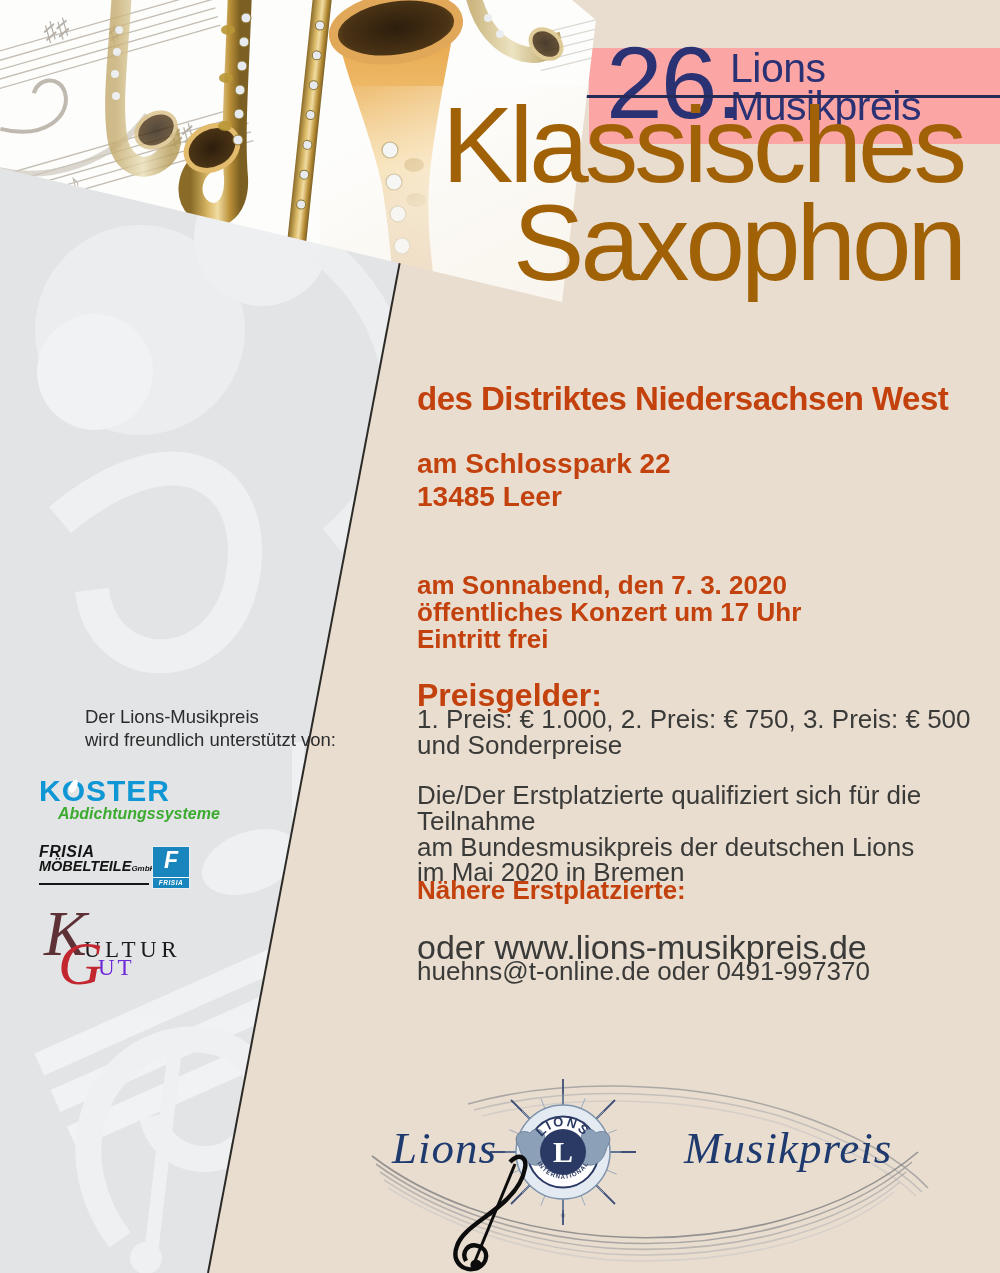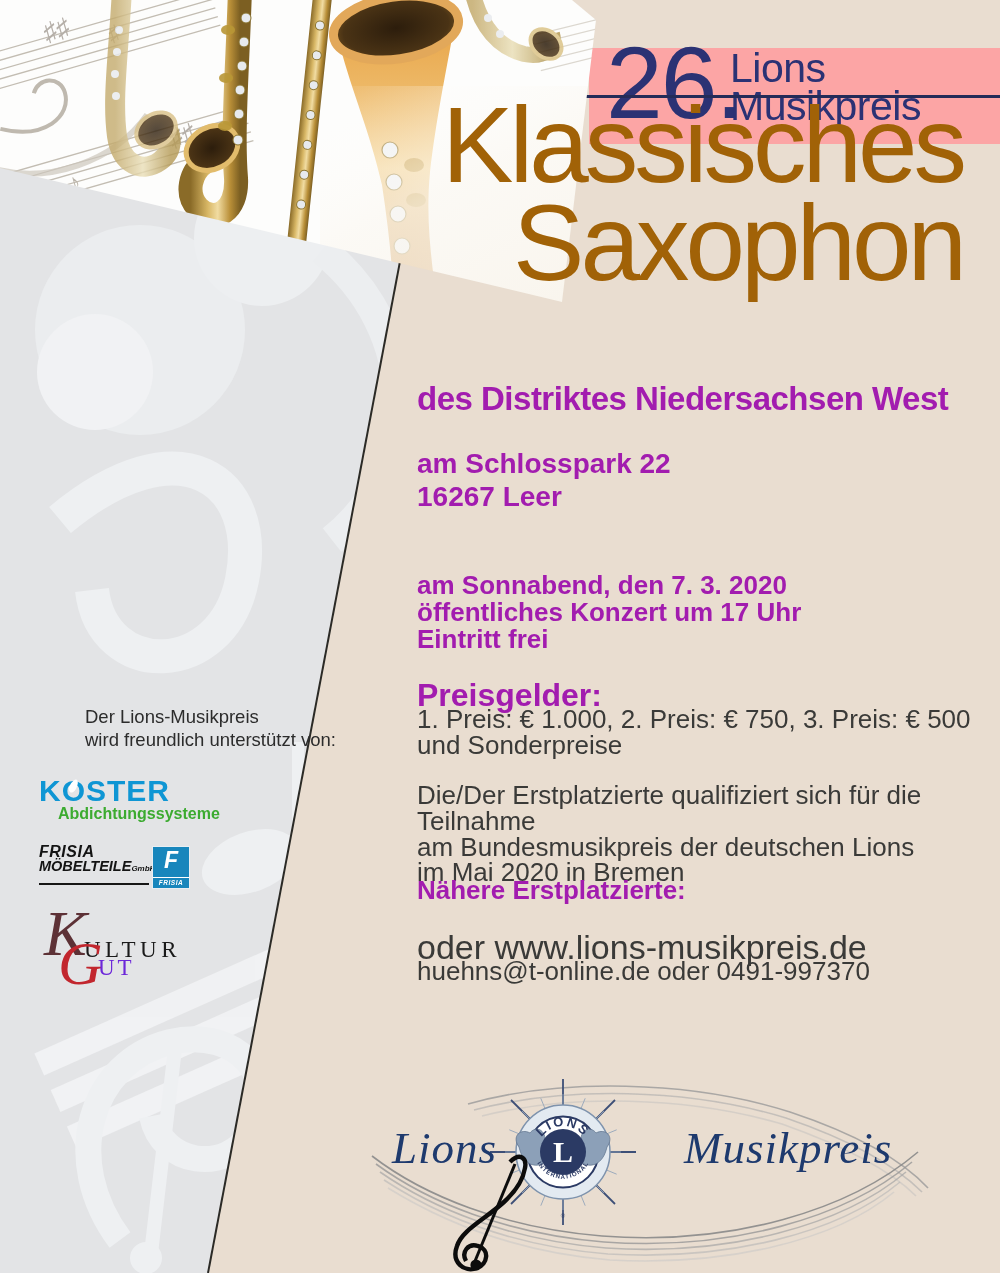--- a/index.html
+++ b/index.html
@@ -26,41 +26,41 @@
   
   .photo{left:0;top:0;width:660px;height:330px;background:#fdfdfc;
     clip-path:polygon(0 0,572px 0,596px 20px,562px 302px,0 168px);z-index:4;
     filter:drop-shadow(2px 4px 5px rgba(60,55,45,.35));}
 
   
   .title{right:37px;top:96px;text-align:right;color:#a16207;z-index:5;
     font-size:107px;line-height:98px;font-weight:300;letter-spacing:-4px;}
 
   
-  .tx{left:417px;color:#a21caf;z-index:5;}
+  .tx{left:417px;color:#c2410c;z-index:5;}
   .subtitle{top:380px;font-size:33px;font-weight:700;letter-spacing:-0.5px;}
   .venue{top:448px;font-size:28px;font-weight:700;line-height:32.5px;}
   .event{top:572px;font-size:26px;font-weight:700;line-height:26.8px;}
   .prizes-h{top:677px;font-size:32px;font-weight:700;}
   .light{color:#3a3a38;font-weight:400;}
   .prize1{top:704px;font-size:26px;}
   .prize2{top:730px;font-size:26px;}
   .qual{top:783px;font-size:26px;line-height:25.8px;}
   .info-h{top:875px;font-size:26px;font-weight:700;}
   .info1{top:956px;font-size:26px;}
   .info2{top:928px;font-size:34px;}
 
   
   .sup-intro{left:37px;top:705px;font-size:18.5px;line-height:23px;color:#2c2c2c;z-index:5;margin-left:48px;}
   .koester{left:39px;top:774px;z-index:5;font-weight:800;font-size:30px;
     color:#0f96d4;letter-spacing:1px;}
   .koester .o{position:relative;display:inline-block;}
   .koester .drop{position:absolute;left:8px;top:5px;width:7px;height:14px;background:#fff;
     transform:rotate(28deg);border-radius:50% 50% 50% 50%/60% 60% 40% 40%;}
-  .koester-tag{left:58px;top:805px;font-size:16px;font-weight:600;
+  .koester-tag{left:58px;top:805px;font-size:16px;font-style:italic;font-weight:600;
     color:#3cab30;z-index:5;font-family:"Liberation Sans",sans-serif;}
   .frisia{left:39px;top:845px;z-index:5;color:#141414;font-style:italic;font-weight:800;}
   .frisia .l1{font-size:16px;line-height:14px;letter-spacing:0.5px;}
   .frisia .l2{font-size:14.5px;line-height:15px;}
   .frisia .gmbh{font-size:8px;font-weight:700;}
   .frisia-rule{width:110px;height:2px;background:#161616;margin-top:7px;}
   .frisia-badge{left:152px;top:846px;width:36px;height:41px;background:#1886bc;z-index:5;
     display:flex;flex-direction:column;border:1px solid #e9eef2;}
   .frisia-badge .fchar{flex:1;color:#fff;font-weight:900;font-size:23px;line-height:26px;
     text-align:center;font-style:italic;}
@@ -253,21 +253,21 @@
 
 <div class="abs title">
   <div>Klassisches</div>
   <div>Saxophon</div>
 </div>
 
 <div class="abs tx subtitle">des Distriktes Niedersachsen West</div>
 
 <div class="abs tx venue">
   <div>am Schlosspark 22</div>
-  <div>16267 Leer</div>
+  <div>13485 Leer</div>
 </div>
 
 <div class="abs tx event">
   <div>am Sonnabend, den 7. 3. 2020</div>
   <div>öffentliches Konzert um 17 Uhr</div>
   <div>Eintritt frei</div>
 </div>
 
 <div class="abs tx prizes-h">Preisgelder:</div>
 <div class="abs tx light prize1">1. Preis: € 1.000, 2. Preis: € 750, 3. Preis: € 500</div>

